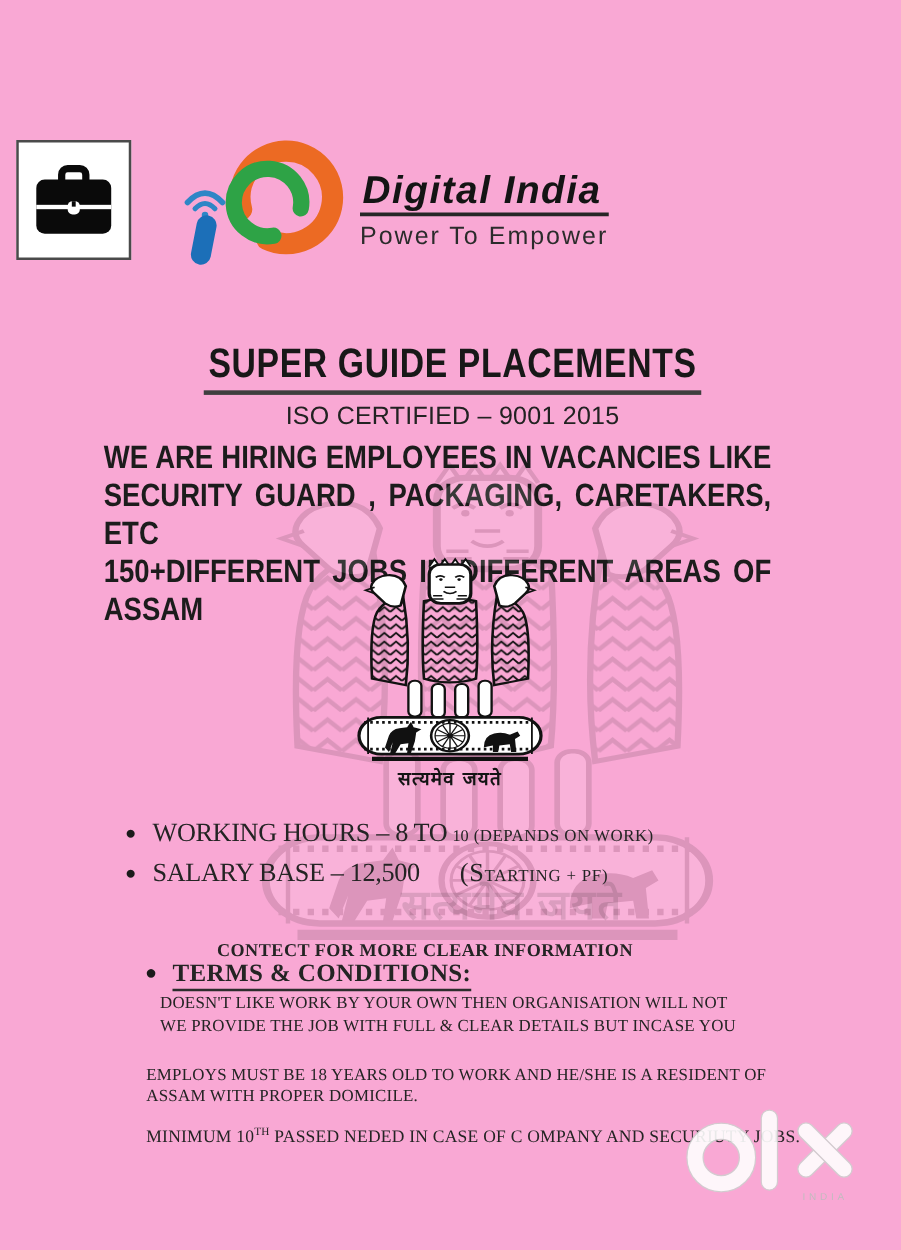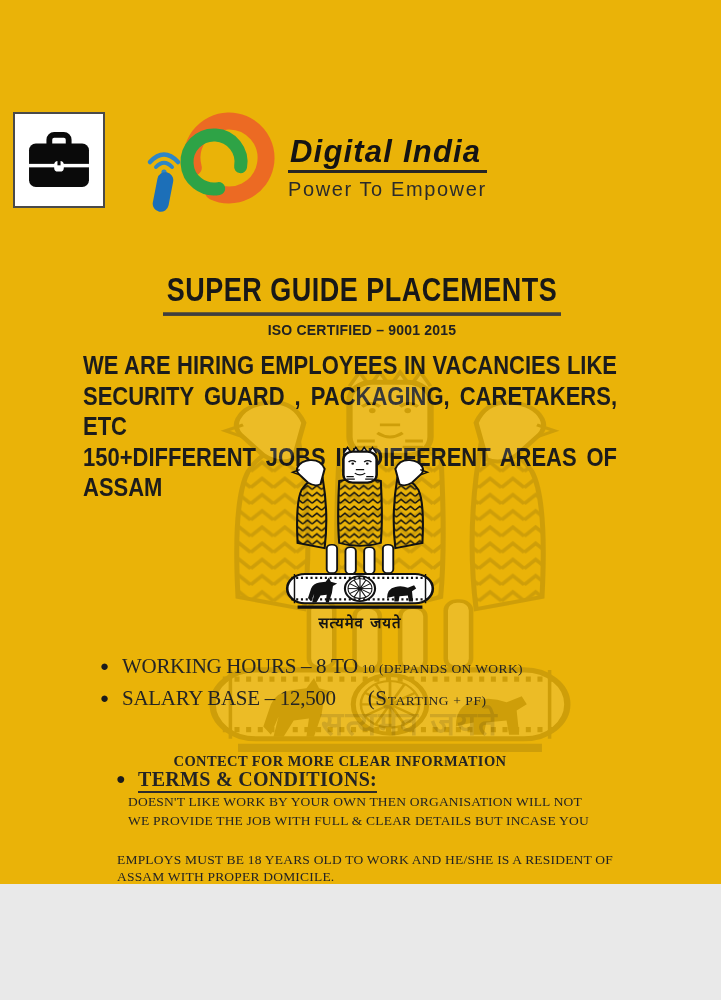--- a/index.html
+++ b/index.html
@@ -1,18 +1,18 @@
 <!DOCTYPE html>
 <html><head>
 <meta charset="utf-8">
 <style>
   html,body{margin:0;padding:0;background:#e9e9e9;}
   .page{
-    position:relative; width:721px; height:884px; margin:0 auto;
-    background:#eab308; overflow:hidden;
+    position:relative; width:721px; height:1000px; margin:0 auto;
+    background:#f9a8d4; overflow:hidden;
     font-family:"Liberation Sans","DejaVu Sans",sans-serif;
     color:#1b1b1b;
   }
   
   .briefcase-box{
     position:absolute; left:13px; top:112px; width:92px; height:96px;
     border:2px solid #4a4a4a; box-sizing:border-box; background:#fff;
     display:flex; align-items:center; justify-content:center;
   }
   .di-swoosh{position:absolute; left:144px; top:108px;}
@@ -27,21 +27,21 @@
     letter-spacing:1.6px;
   }
   
   .center-wrap{position:absolute; left:0; width:700px; text-align:center;padding-left:12px;}
   .main-title{top:272px;}
   .main-title span{
     display:inline-block; font-size:27px; font-weight:800; letter-spacing:.5px;
     transform:scaleY(1.22); transform-origin:center top; color:#181818;
     border-bottom:3.5px solid #3f3f3f; padding:0 4px 2px;
   }
-  .iso-line{top:322px; font-size:14px; font-weight:700; letter-spacing:.2px; color:#222;}
+  .iso-line{top:322px; font-size:20px; font-weight:400; letter-spacing:.2px; color:#222;}
   .hiring{
     position:absolute; left:83px; top:351px; width:534px;
     transform:scaleY(1.17); transform-origin:top left;
   }
   .hiring .hline{
     font-size:22px; font-weight:800; line-height:26px; color:#1c1c1c;
     text-align:justify; text-align-last:justify; white-space:normal;
   }
   
   .emblem-ghost{position:absolute; left:200px; top:362px; opacity:.12; z-index:0;}

